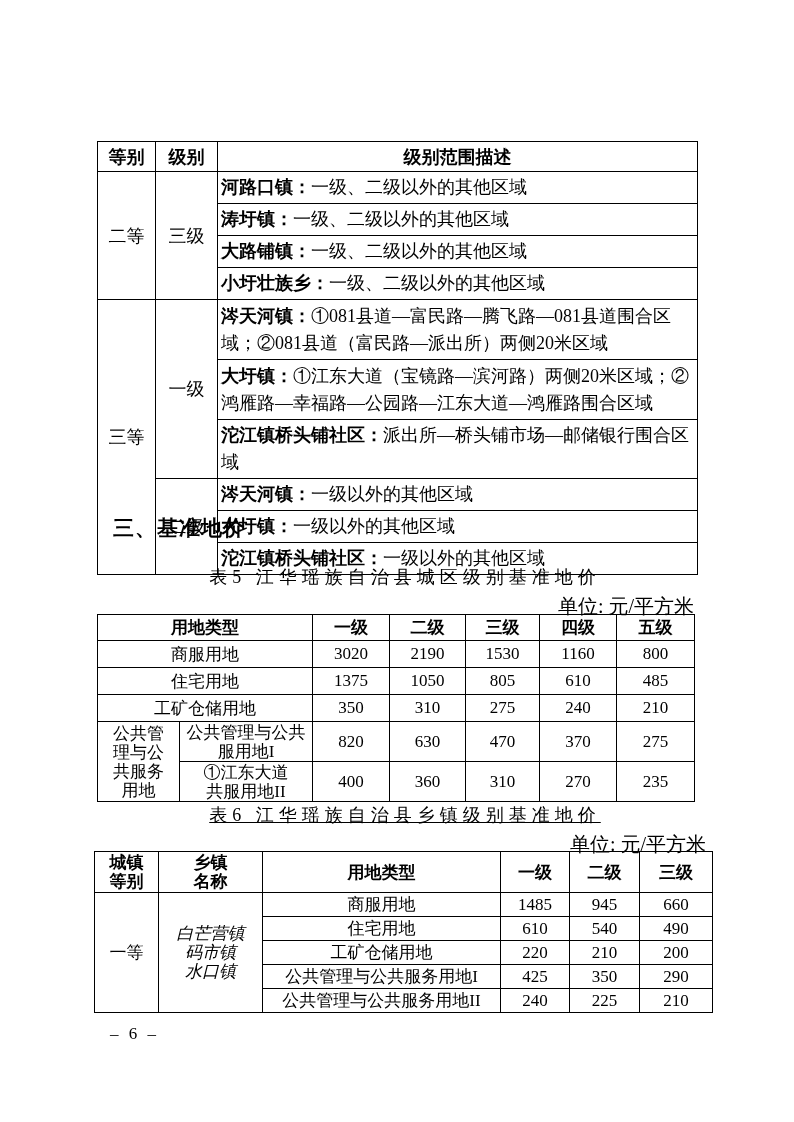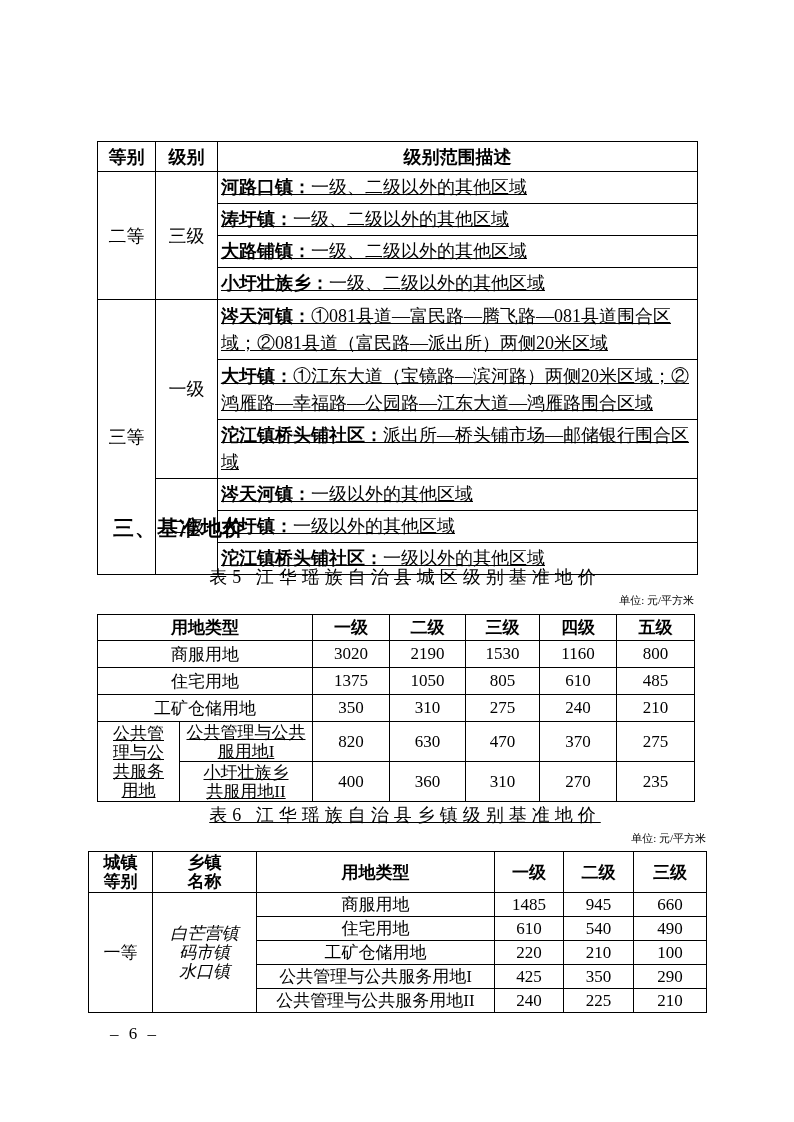--- a/index.html
+++ b/index.html
@@ -10,54 +10,54 @@
     color: #000;
   }
   .abs { position: absolute; }
 
   table { border-collapse: collapse; table-layout: fixed; }
   td, th { border: 1px solid #000; vertical-align: middle; text-align: center; }
 
   
   #level-table { left: 97px; top: 141px; width: 600px; font-size: 18px; }
   #level-table th { font-weight: bold; font-size: 18px; }
-  #level-table td.desc { text-align: left; padding: 2px 4px 2px 3px; line-height: 27px; text-decoration: underline; }
+  #level-table td.desc { text-align: left; padding: 2px 4px 2px 3px; line-height: 27px; }
   #level-table tr.r31 { height: 31px; }
   #level-table tr.r30 { height: 30px; }
   #level-table tr.r60 { height: 60px; }
   #level-table tr.rh  { height: 30px; }
   .nm { font-weight: bold; }
 
   
   #section-heading {
     left: 113px; top: 514px;
     font-family: "Liberation Sans", sans-serif;
     font-weight: bold; font-size: 21px; letter-spacing: 1px;
   }
 
   .tbl-title {
     left: 0; width: 794px; text-align: center;
     font-size: 18px; letter-spacing: 5px; margin-left: 8px;
   }
-  .unit-label { font-size: 11px; text-align: right; }
+  .unit-label { font-size: 20px; text-align: right; }
 
   
   #t5-title { top: 565px; }
   #t5-unit  { top: 593px; left: 98px; width: 596px; }
   #price-table-city { left: 97px; top: 614px; width: 597px; font-size: 17px; }
   #price-table-city th { font-weight: bold; height: 26px; }
   #price-table-city tr.single { height: 27px; }
   #price-table-city tr.dbl { height: 40px; }
-  #price-table-city .line { display: block; line-height: 19px; text-decoration: underline; }
+  #price-table-city .line { display: block; line-height: 19px; }
   #price-table-city td.glabel { line-height: 20px; }
 
   
   #t6-title { top: 803px; text-decoration: underline; }
   #t6-unit  { top: 831px; left: 98px; width: 608px; }
-  #price-table-town { left: 88px; top: 851px; width: 618px; font-size: 17px; }
+  #price-table-town { left: 94px; top: 851px; width: 618px; font-size: 17px; }
   #price-table-town th { font-weight: bold; height: 41px; line-height: 19px; }
   #price-table-town tr.row { height: 23px; }
   #price-table-town .line { display: block; line-height: 19px; }
   #price-table-town td.towns { line-height: 24px; font-style: italic; }
 
   
   #page-number { left: 110px; top: 1024px; font-size: 17px; letter-spacing: 3px; }
 </style>
 </head>
 <body>
@@ -172,21 +172,21 @@
       <span class="line">服用地I</span>
     </td>
     <td>820</td>
     <td>630</td>
     <td>470</td>
     <td>370</td>
     <td>275</td>
   </tr>
   <tr class="dbl">
     <td>
-      <span class="line">小圩壮族乡</span>
+      <span class="line">①江东大道</span>
       <span class="line">共服用地II</span>
     </td>
     <td>400</td>
     <td>360</td>
     <td>310</td>
     <td>270</td>
     <td>235</td>
   </tr>
 </tbody>
   </table>
@@ -233,21 +233,21 @@
   <tr class="row">
     <td>住宅用地</td>
     <td>610</td>
     <td>540</td>
     <td>490</td>
   </tr>
   <tr class="row">
     <td>工矿仓储用地</td>
     <td>220</td>
     <td>210</td>
-    <td>100</td>
+    <td>200</td>
   </tr>
   <tr class="row">
     <td>公共管理与公共服务用地I</td>
     <td>425</td>
     <td>350</td>
     <td>290</td>
   </tr>
   <tr class="row">
     <td>公共管理与公共服务用地II</td>
     <td>240</td>

